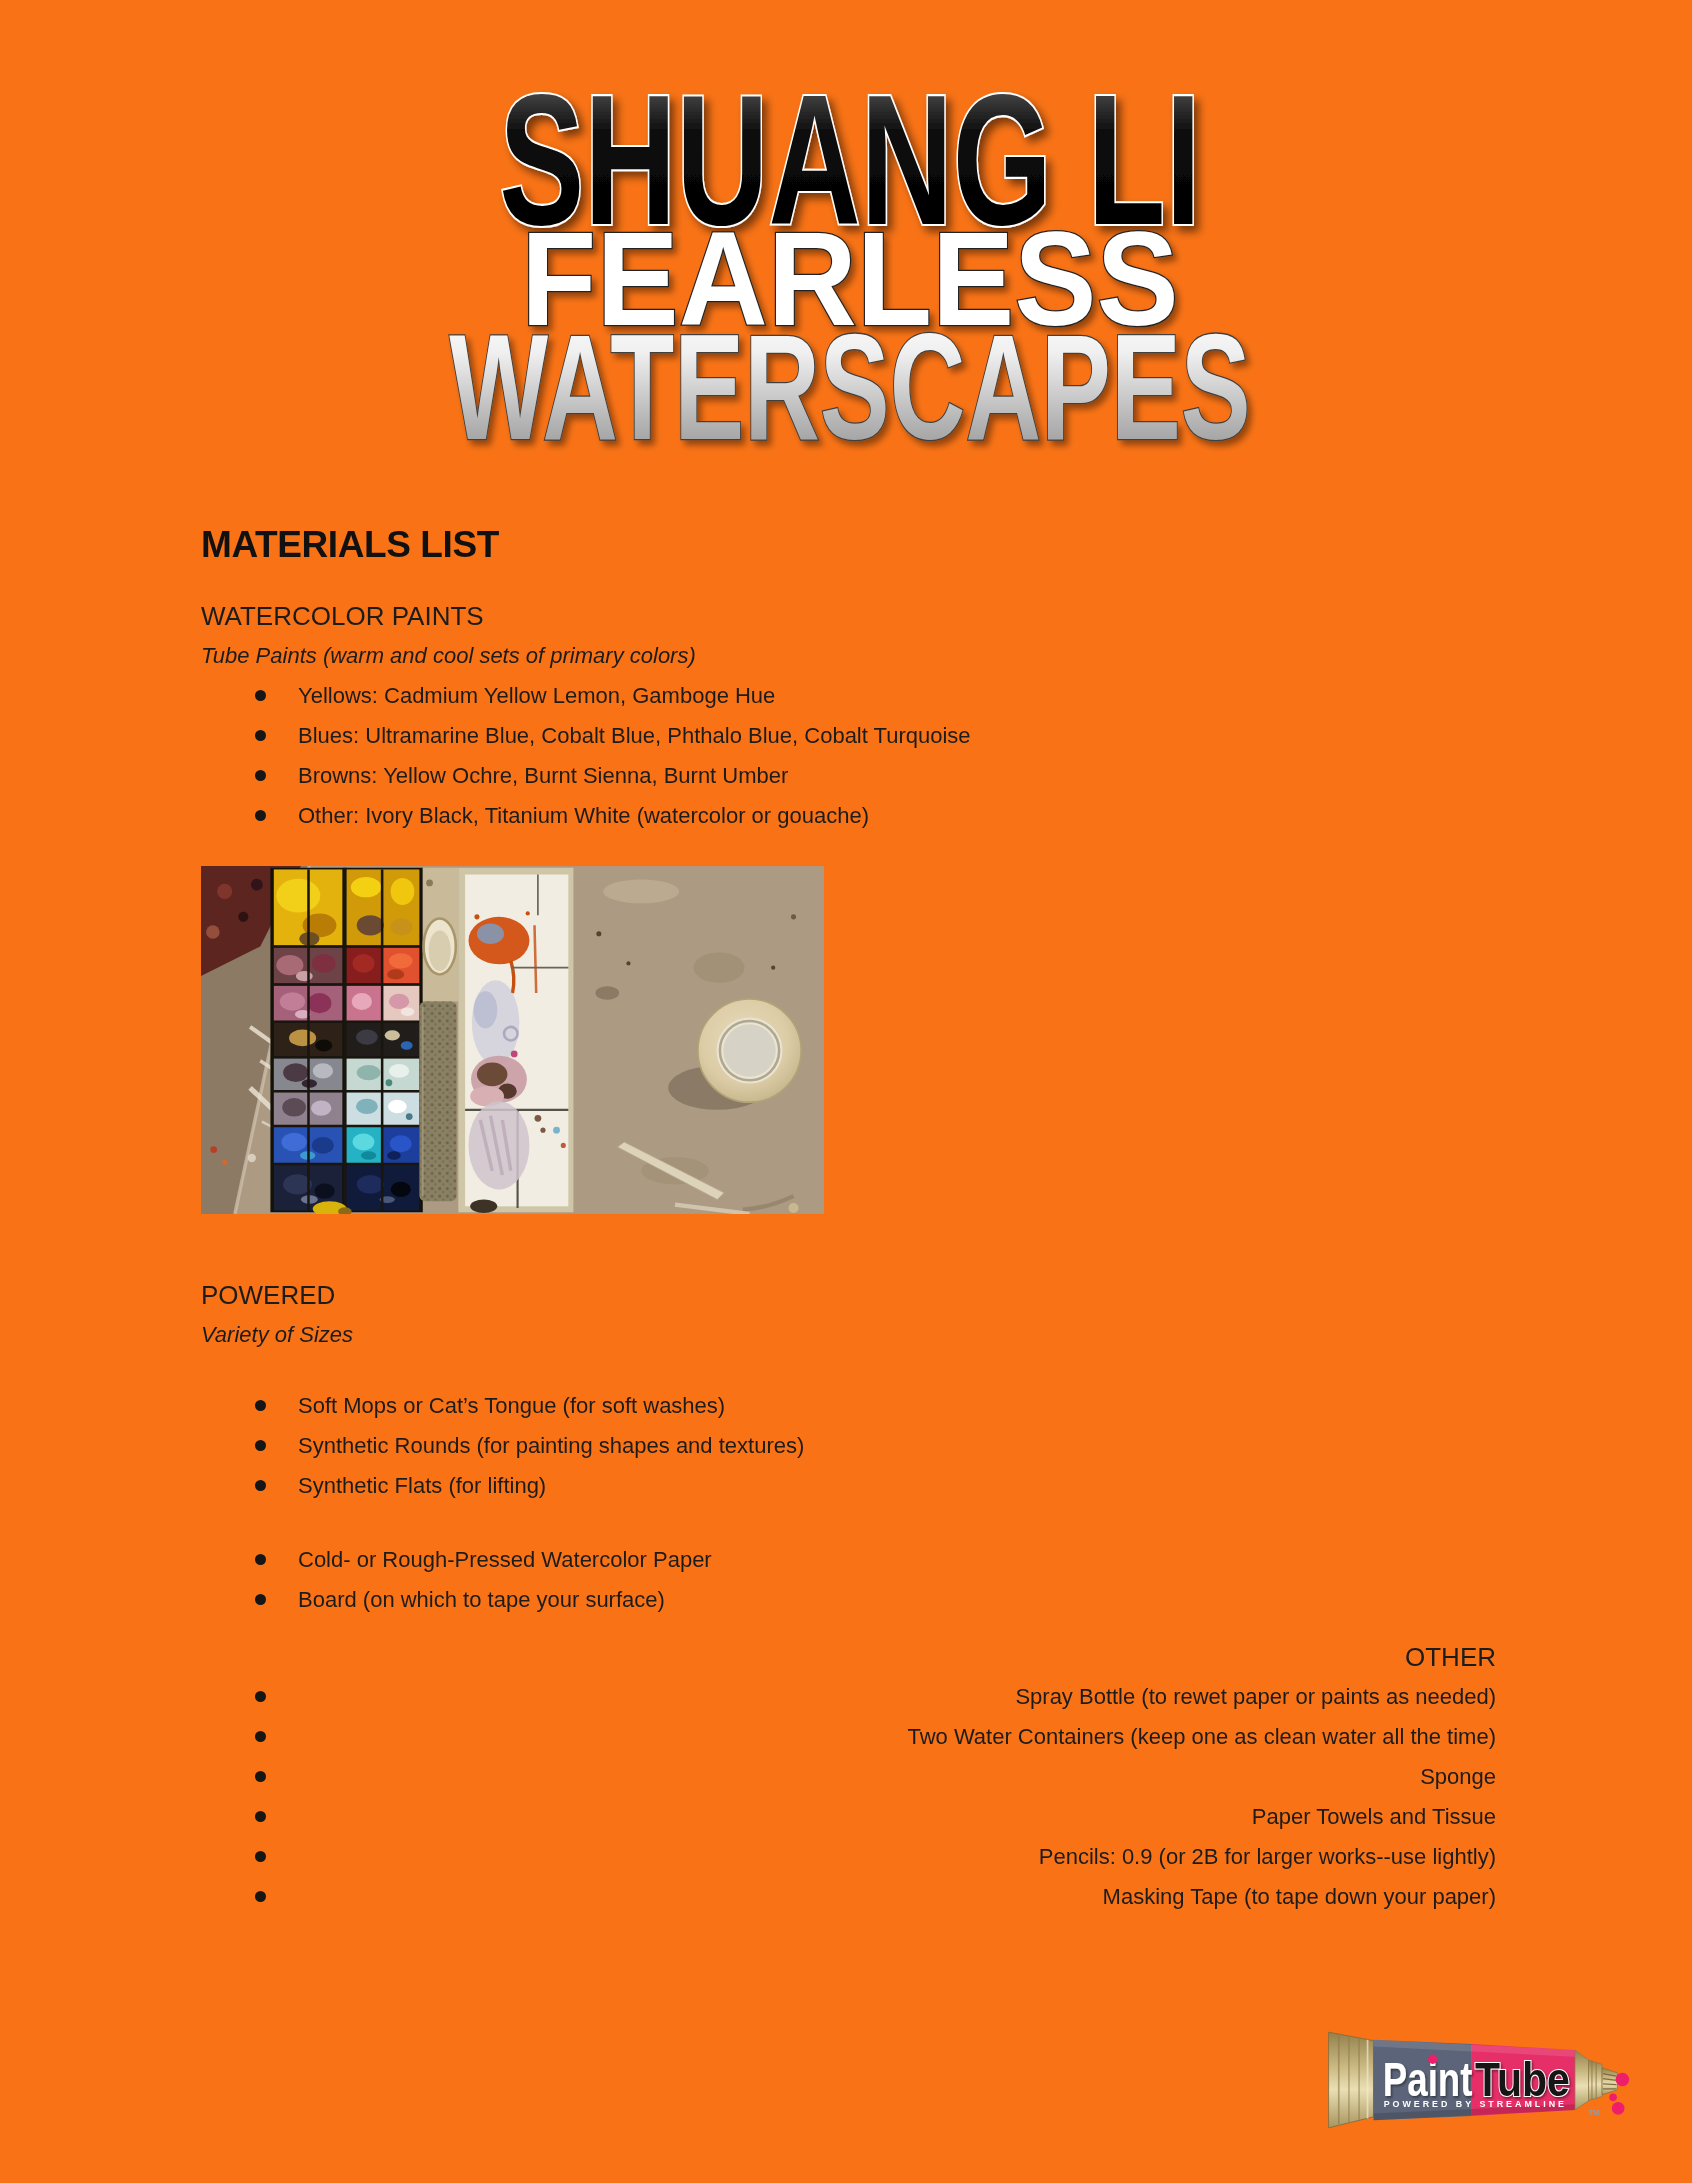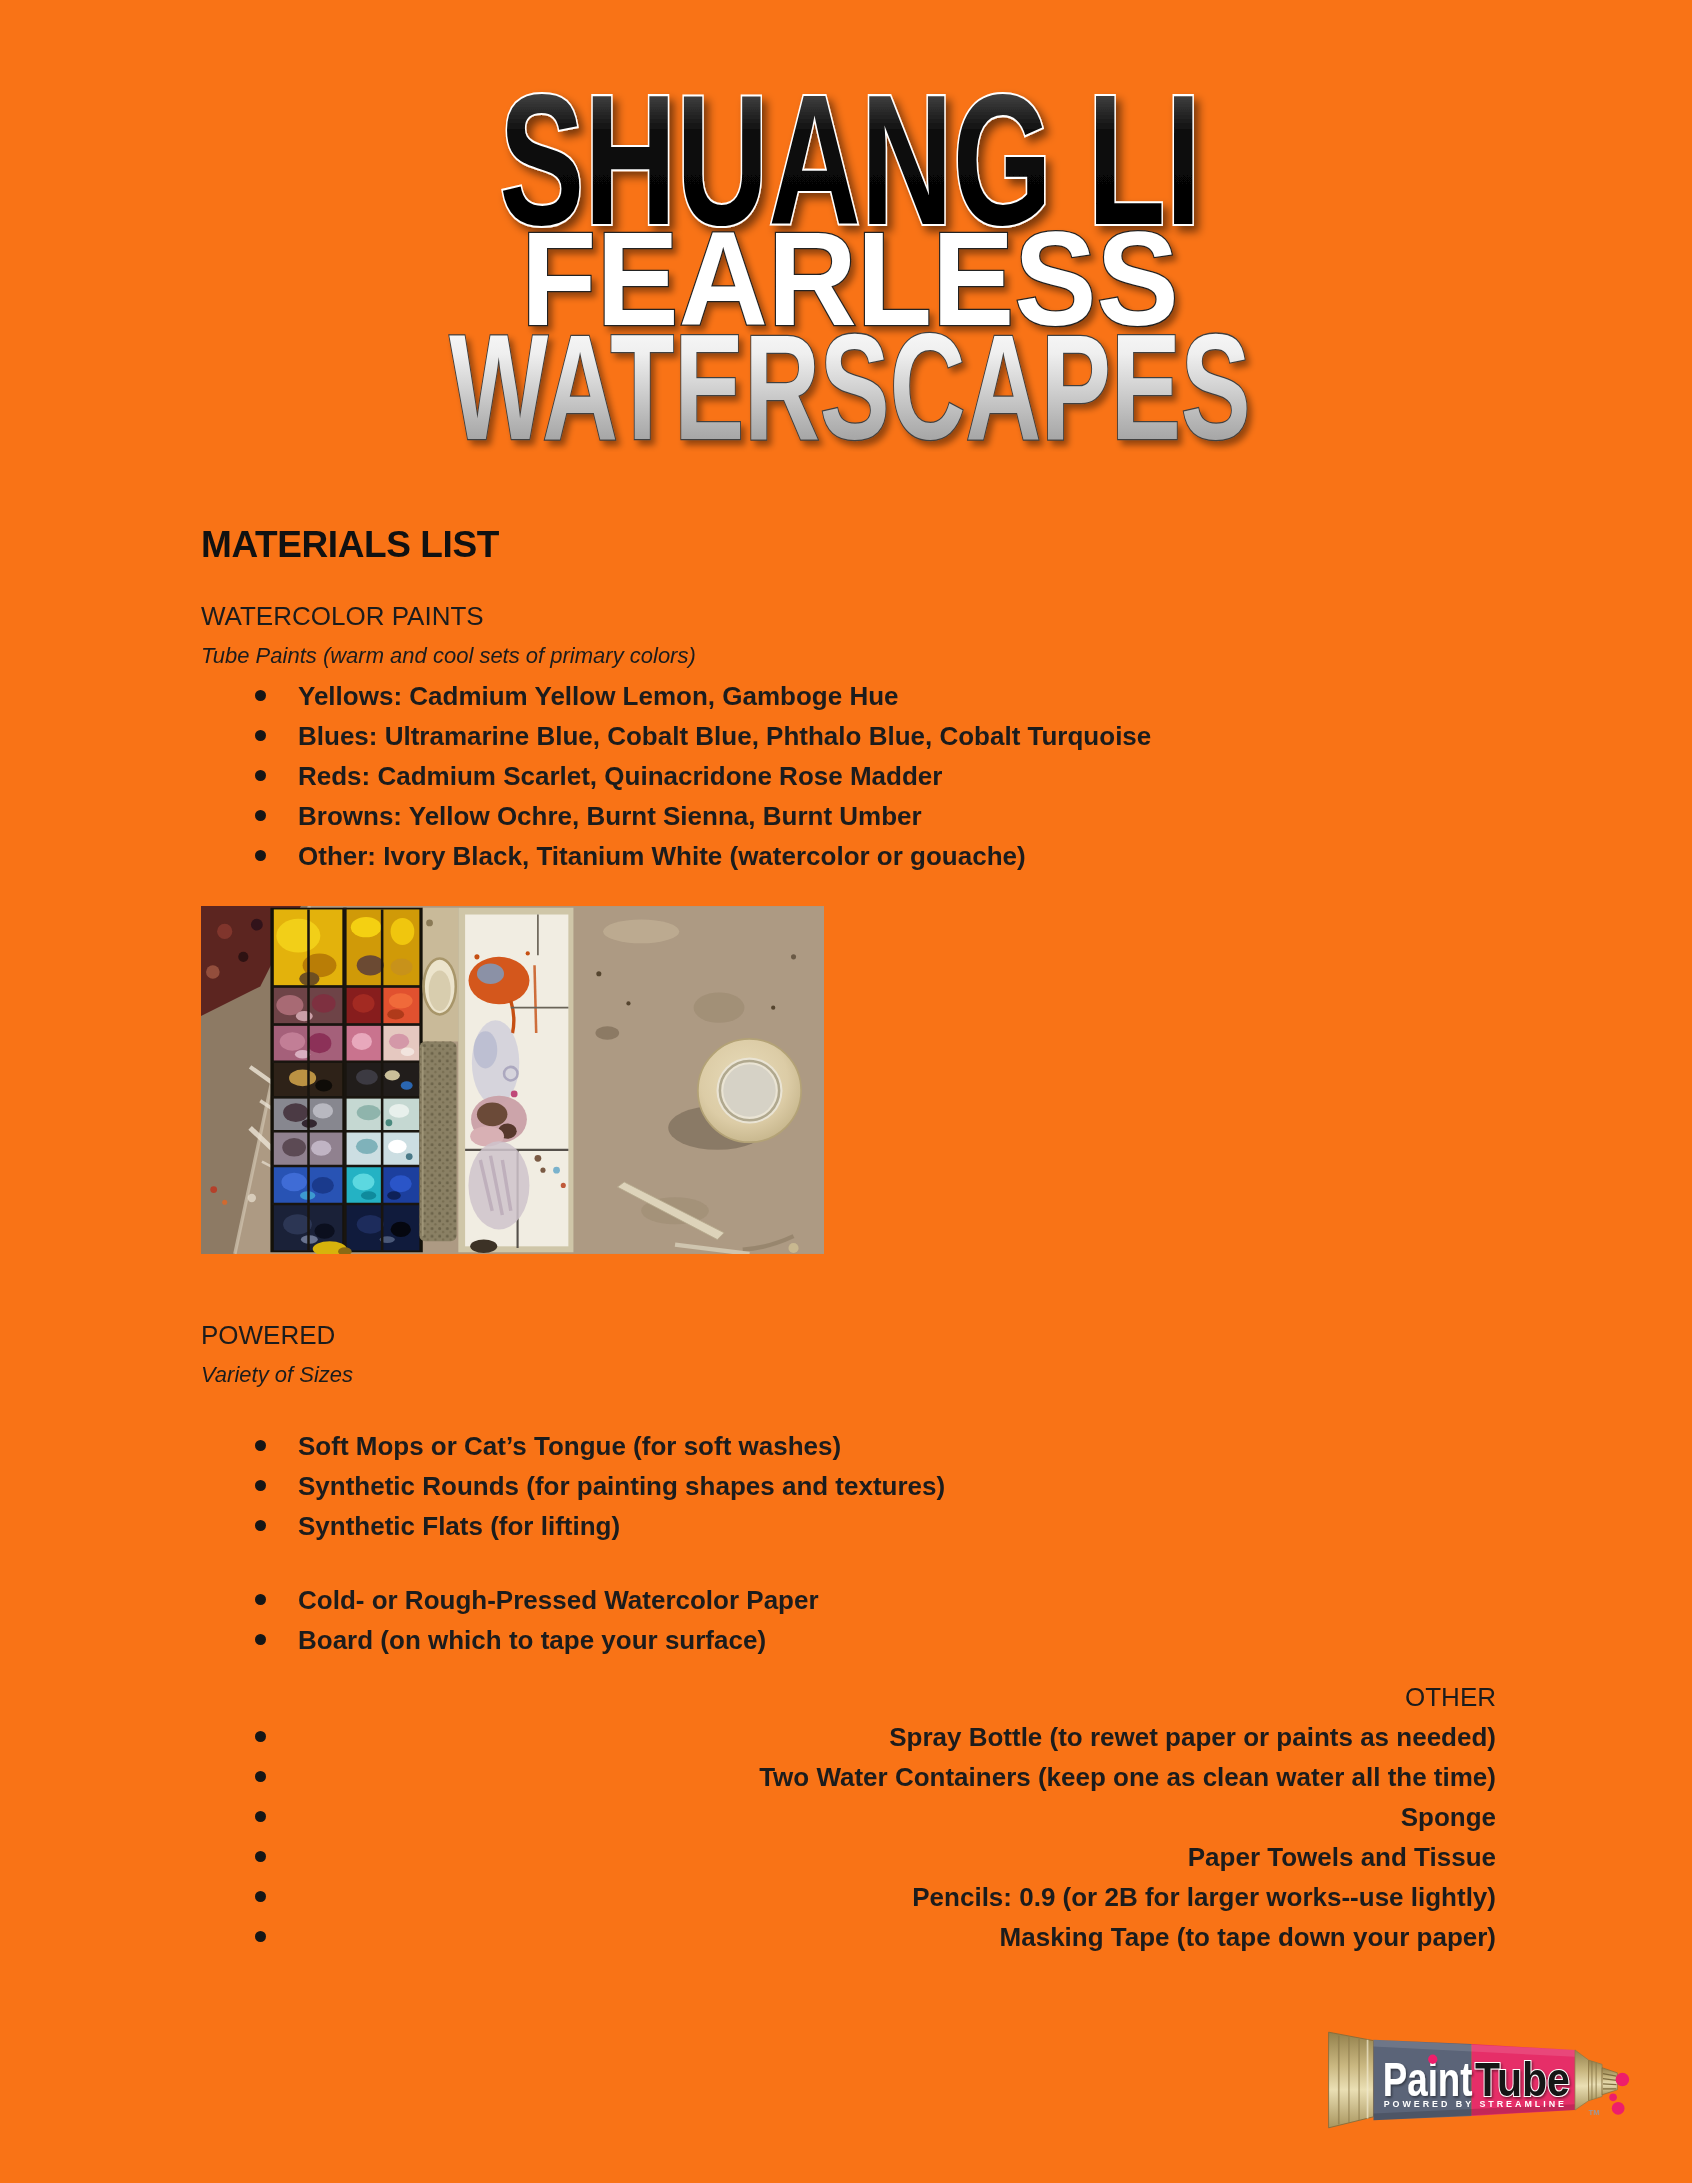--- a/index.html
+++ b/index.html
@@ -6,21 +6,21 @@
   .page{
     position:relative;width:1692px;height:2183px;background:#f97316;overflow:hidden;
     font-family:"Liberation Sans","DejaVu Sans",sans-serif;color:#1c1c1c;
   }
   .header-logo{position:absolute;left:427px;top:80px;width:846px;height:372px;}
   .content{position:absolute;left:201px;top:522px;width:1295px;}
   .title{margin:0;font-size:37px;font-weight:700;line-height:46px;color:#111;letter-spacing:-0.4px;}
   .sec-heading{margin:0;font-size:26px;font-weight:400;line-height:40px;color:#1c1c1c;}
   .sec-sub{margin:0;font-size:22px;font-style:italic;line-height:40px;color:#1c1c1c;}
   ul.blist{list-style:none;margin:0;padding:0;}
-  ul.blist li{position:relative;font-size:26px;line-height:40px;padding-left:97px;font-weight:bold;}
+  ul.blist li{position:relative;font-size:22px;line-height:40px;padding-left:97px;}
   ul.blist li::before{
     content:"";position:absolute;left:54px;top:14.4px;width:11px;height:11px;border-radius:50%;background:#161616;
   }
   .sec1{margin-top:28px;}
   .figure{margin-top:30px;width:623px;height:348px;line-height:0;}
   .figure svg{display:block;}
   .sec2{margin-top:61px;}
   .sec2 ul{margin-top:30.5px;}
   .sec3{margin-top:25.4px;}
   .sec3 ul{margin-top:34px;}
@@ -62,21 +62,20 @@
   <div class="content">
 
     <h1 class="title">MATERIALS LIST</h1>
 
     <div class="sec1">
       <p class="sec-heading">WATERCOLOR PAINTS</p>
       <p class="sec-sub">Tube Paints (warm and cool sets of primary colors)</p>
       <ul class="blist">
         <li>Yellows: Cadmium Yellow Lemon, Gamboge Hue</li>
         <li>Blues: Ultramarine Blue, Cobalt Blue, Phthalo Blue, Cobalt Turquoise</li>
-        <li>Reds: Cadmium Scarlet, Quinacridone Rose Madder</li>
         <li>Browns: Yellow Ochre, Burnt Sienna, Burnt Umber</li>
         <li>Other: Ivory Black, Titanium White (watercolor or gouache)</li>
       </ul>
     </div>
 
     <div class="figure">
       <svg viewBox="0 0 736 411" width="623" height="348" xmlns="http://www.w3.org/2000/svg">
         <defs>
           <pattern id="spongeDots" width="9" height="9" patternUnits="userSpaceOnUse">
             <circle cx="3" cy="3" r="1.8" fill="#5f573f"></circle>

